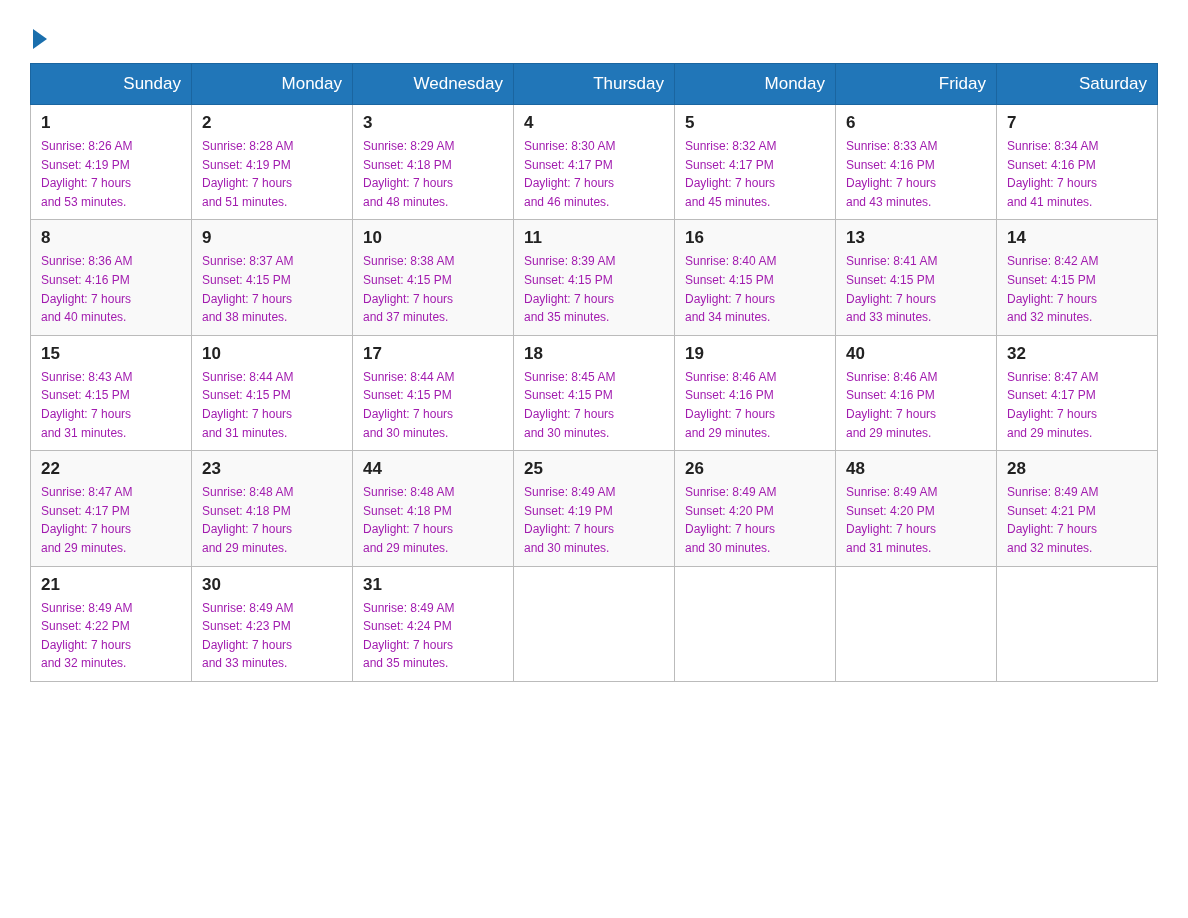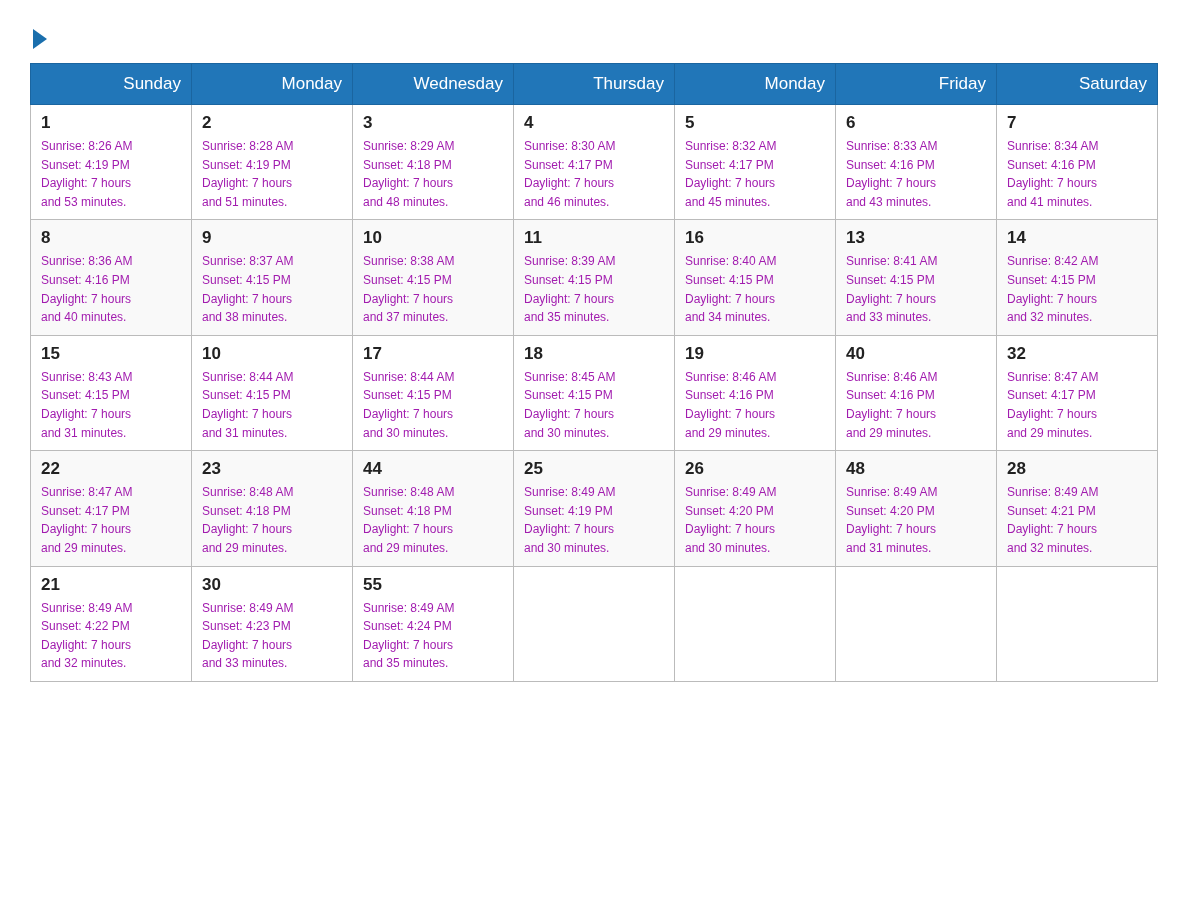--- a/index.html
+++ b/index.html
@@ -254,21 +254,21 @@
       <tr>
         <td>
           <div class="day-num">21</div>
           <div class="day-info">Sunrise: 8:49 AM<br>Sunset: 4:22 PM<br>Daylight: 7 hours<br>and 32 minutes.</div>
         </td>
         <td>
           <div class="day-num">30</div>
           <div class="day-info">Sunrise: 8:49 AM<br>Sunset: 4:23 PM<br>Daylight: 7 hours<br>and 33 minutes.</div>
         </td>
         <td>
-          <div class="day-num">55</div>
+          <div class="day-num">31</div>
           <div class="day-info">Sunrise: 8:49 AM<br>Sunset: 4:24 PM<br>Daylight: 7 hours<br>and 35 minutes.</div>
         </td>
         <td></td>
         <td></td>
         <td></td>
         <td></td>
       </tr>
     </tbody>
 </table>
 

